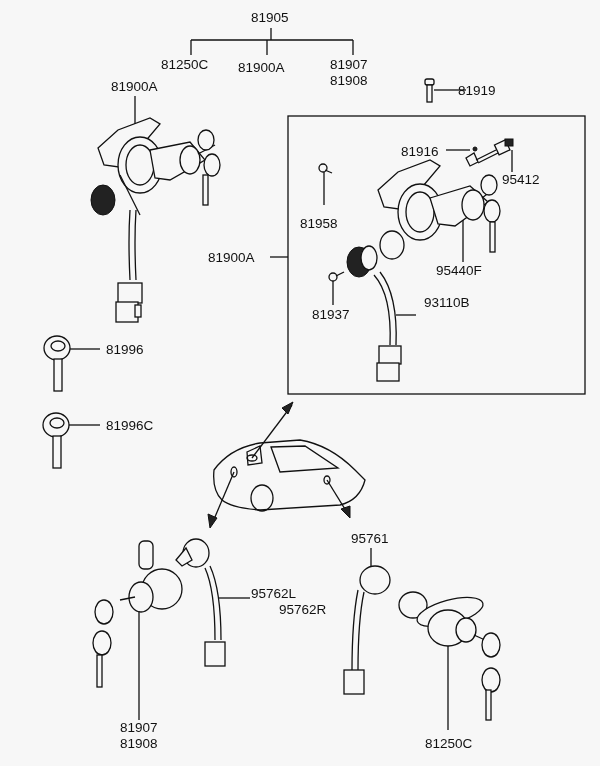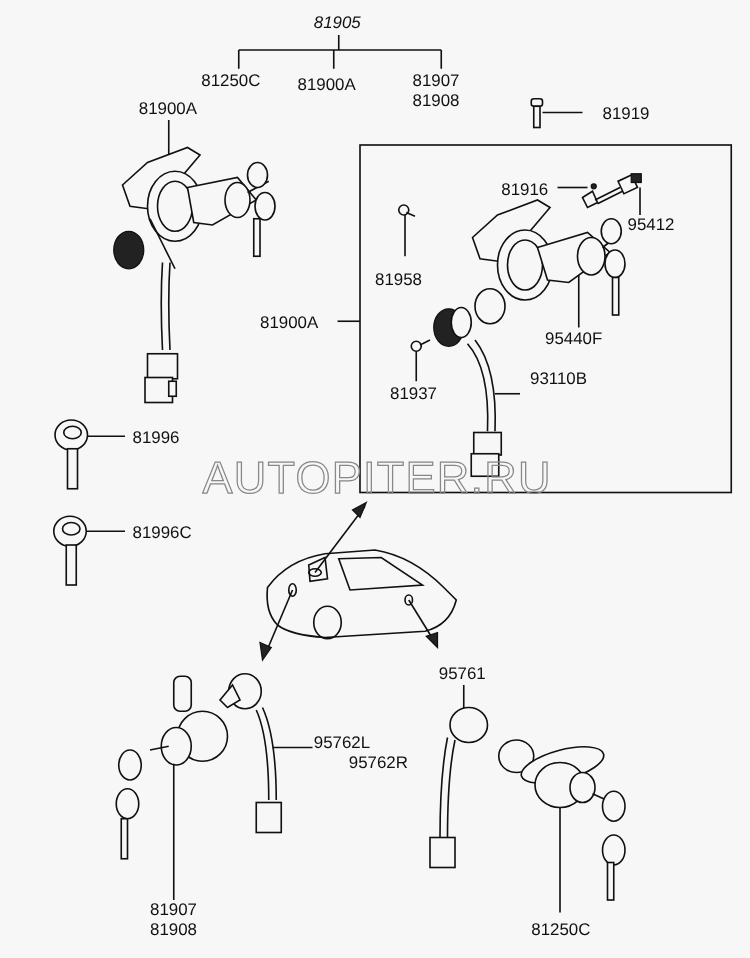--- a/index.html
+++ b/index.html
@@ -163,30 +163,29 @@
       <ellipse class="part" cx="448" cy="628" rx="20" ry="18"></ellipse>
       <ellipse class="part" cx="466" cy="630" rx="10" ry="12"></ellipse>
       <line class="ln" x1="474" y1="635" x2="485" y2="640"></line>
       <ellipse class="part" cx="491" cy="645" rx="9" ry="12"></ellipse>
       <ellipse class="part" cx="491" cy="680" rx="9" ry="12"></ellipse>
       <rect class="part" x="486" y="690" width="5" height="30"></rect>
       <line class="ln" x1="448" y1="646" x2="448" y2="730"></line>
     </g>
   </svg>
 
-  <div class="wm">AUTOPITER.RU</div>
-
-  <div class="lbl" style="left:251px;top:9px;font-style:italic;">81905</div>
+
+  <div class="lbl" style="left:251px;top:9px;">81905</div>
   <div class="lbl" style="left:161px;top:56px;">81250C</div>
   <div class="lbl" style="left:238px;top:59px;">81900A</div>
   <div class="lbl two" style="left:330px;top:57px;">81907</div>
   <div class="lbl two" style="left:330px;top:73px;">81908</div>
 
   <div class="lbl" style="left:111px;top:78px;">81900A</div>
-  <div class="lbl" style="left:482px;top:82px;">81919</div>
+  <div class="lbl" style="left:458px;top:82px;">81919</div>
   <div class="lbl" style="left:401px;top:143px;">81916</div>
   <div class="lbl" style="left:502px;top:171px;text-align:right;">95412</div>
   <div class="lbl" style="left:300px;top:215px;">81958</div>
   <div class="lbl" style="left:208px;top:249px;">81900A</div>
   <div class="lbl" style="left:436px;top:262px;">95440F</div>
   <div class="lbl" style="left:312px;top:306px;">81937</div>
   <div class="lbl" style="left:424px;top:294px;text-align:right;">93110B</div>
 
   <div class="lbl" style="left:106px;top:341px;">81996</div>
   <div class="lbl" style="left:106px;top:417px;">81996C</div>

